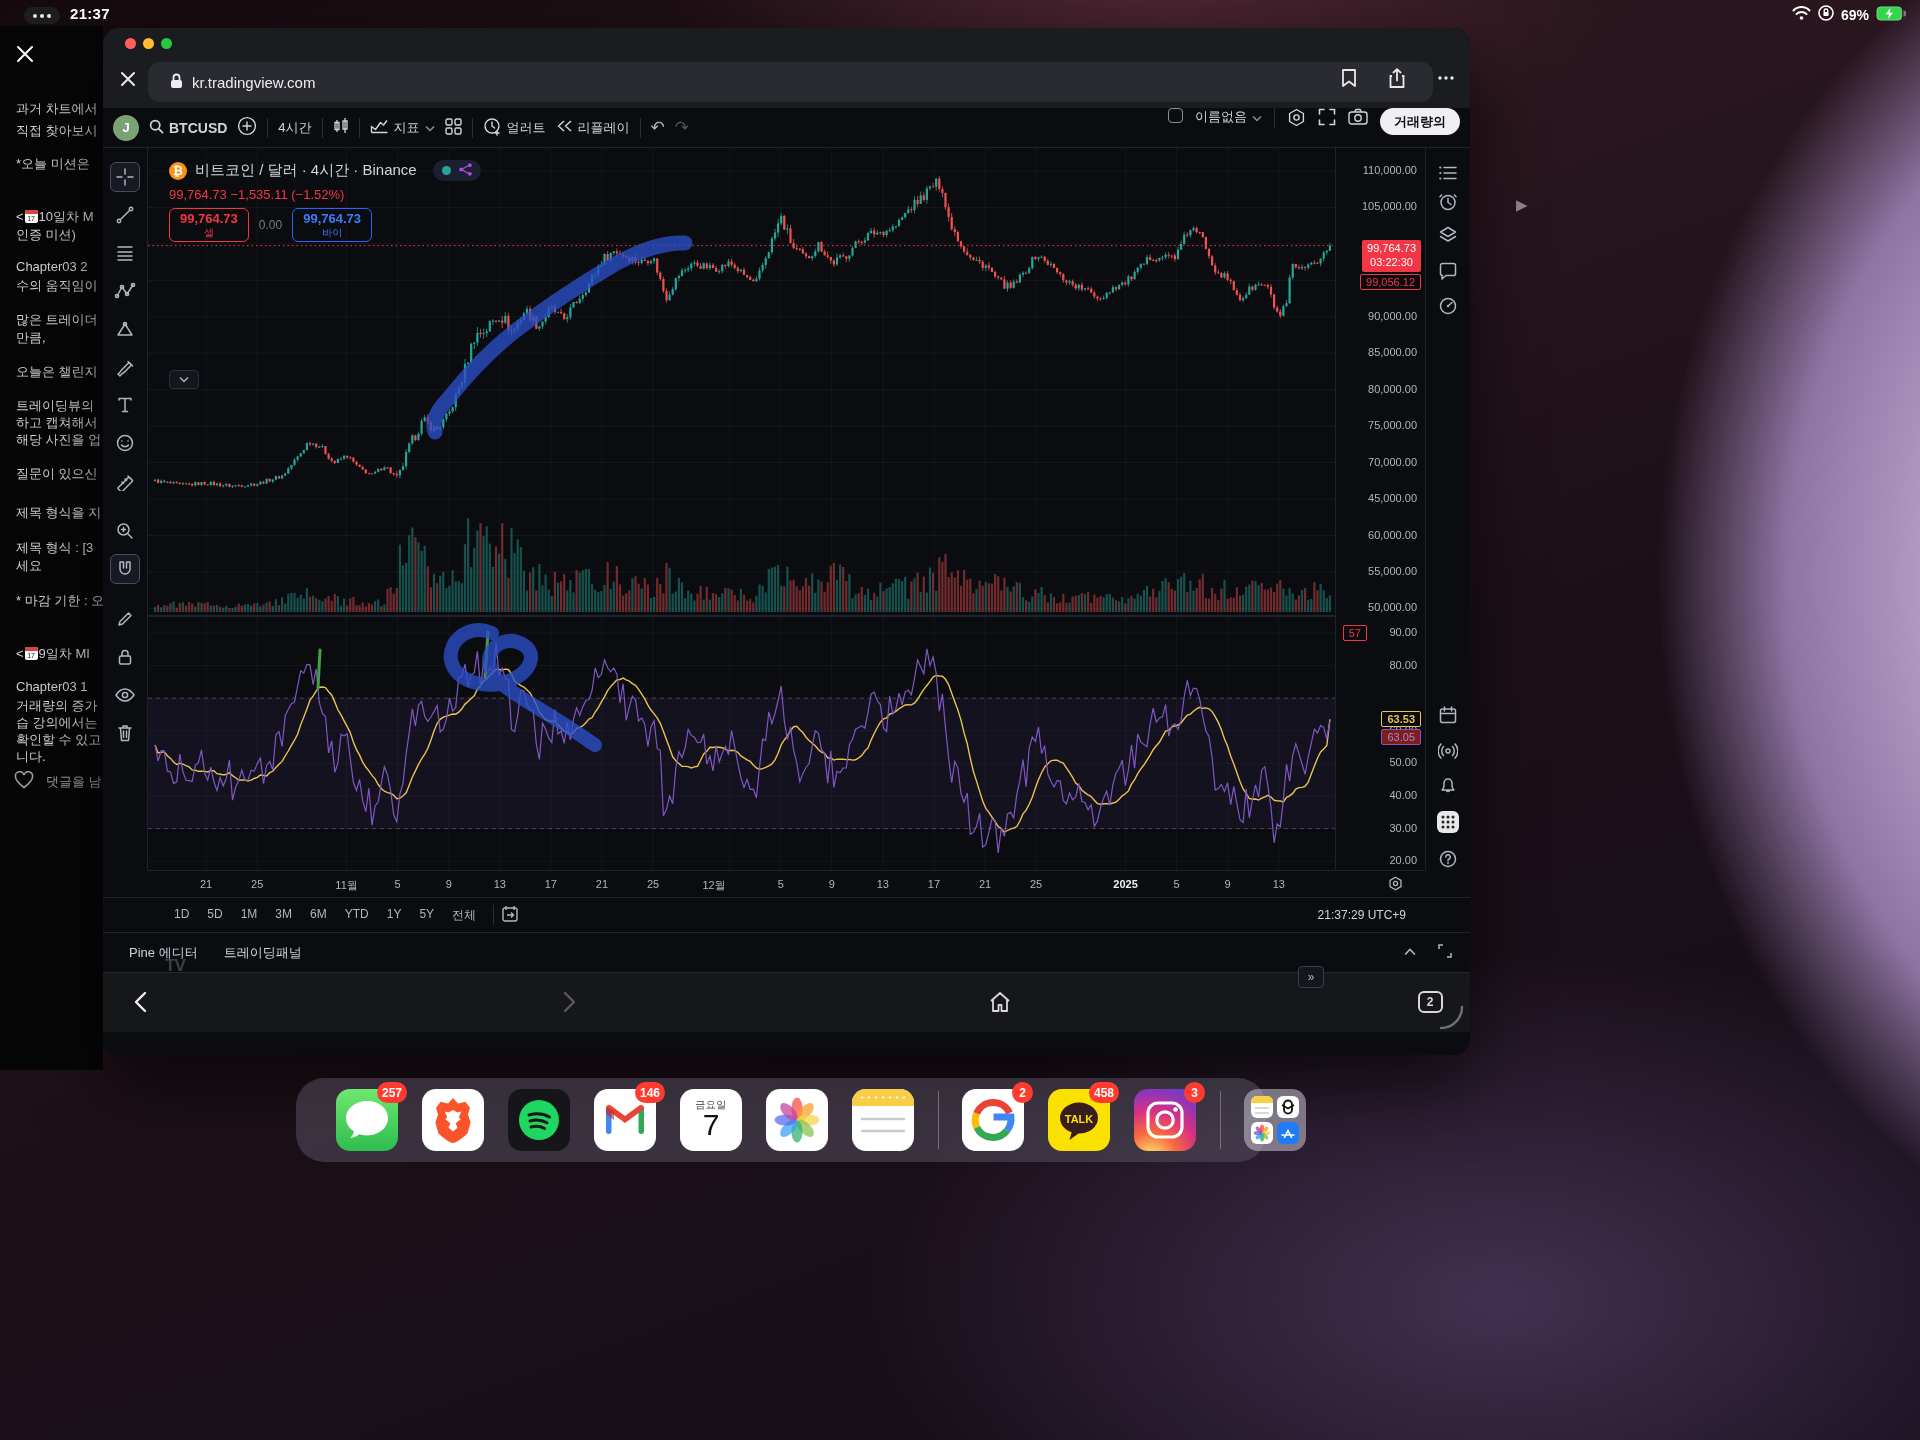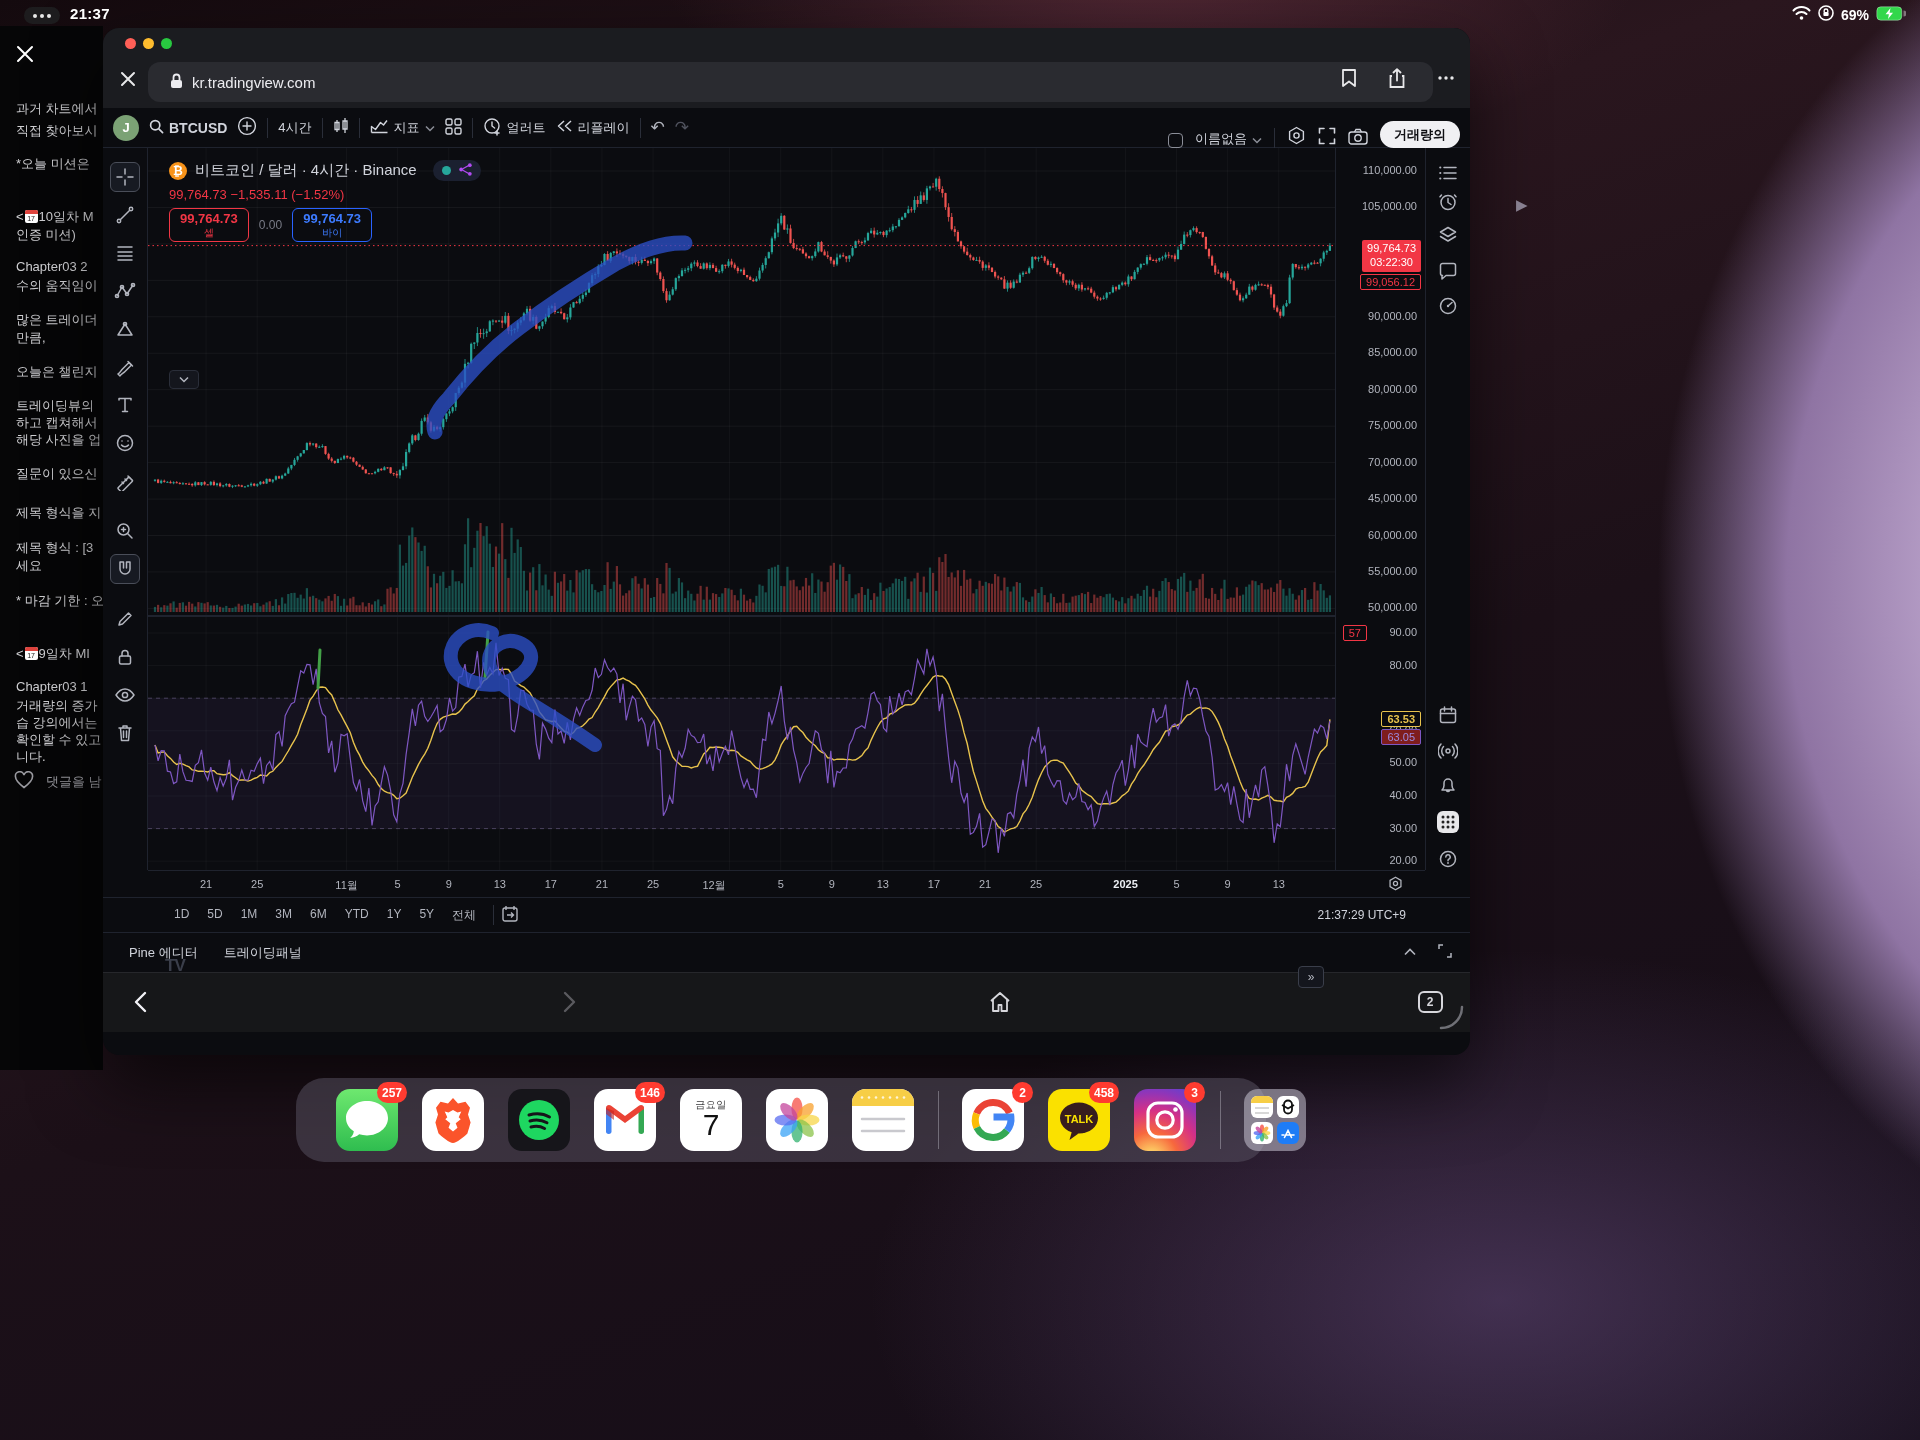--- a/index.html
+++ b/index.html
@@ -30,21 +30,21 @@
   .win { position:absolute; left:103px; top:28px; width:1367px; height:1027px; background:#0b0c10; border-radius:16px; box-shadow:0 30px 70px rgba(0,0,0,.6); z-index:10; overflow:hidden; }
   .chrome { position:absolute; left:0; top:0; width:100%; height:80px; background:#1b1c20; }
   .tl { position:absolute; top:10px; width:11px; height:11px; border-radius:50%; }
   .urlrow { position:absolute; left:0; top:26px; width:100%; height:54px; display:flex; align-items:center; }
   .url-x { position:absolute; left:14px; top:14px; width:22px; height:22px; color:#e8e8ea; }
   .urlpill { position:absolute; left:45px; top:8px; width:1285px; height:40px; background:#2a2b30; border-radius:12px; display:flex; align-items:center; padding-left:22px; gap:9px; color:#ececf0; font-size:15px; }
   .url-icons { position:absolute; right:14px; top:14px; display:flex; gap:30px; color:#e8e8ea; z-index:3; }
   
   .tvbar { position:absolute; left:0; top:80px; width:100%; height:40px; background:#0b0c10; border-bottom:1px solid #1f232e; display:flex; align-items:center; color:#d1d4dc; font-size:13px; }
   .tv-left { display:flex; align-items:center; gap:10px; padding-left:10px; }
-  .tv-right { position:absolute; right:10px; top:0; height:40px; display:flex; align-items:flex-end; gap:12px; }
+  .tv-right { position:absolute; right:10px; top:0; height:40px; display:flex; align-items:flex-start; gap:12px; }
   .avatar { width:26px; height:26px; border-radius:50%; background:#7ba275; color:#fff; font-size:13px; font-weight:bold; display:flex; align-items:center; justify-content:center; }
   .tbtn { display:flex; align-items:center; gap:5px; color:#d1d4dc; cursor:default; }
   .tsep { width:1px; height:20px; background:#2a2e39; }
   .symbol { font-weight:bold; font-size:14px; }
   .publish { background:#f0f0f3; color:#101014; border-radius:14px; height:27px; padding:0 14px; font-size:13px; font-weight:bold; display:flex; align-items:center; }
   .checkbox { width:15px; height:15px; border:1.5px solid #8b8e98; border-radius:4px; }
   .lefttools { position:absolute; left:0; top:120px; width:45px; height:722px; border-right:1px solid #1f232e; display:flex; flex-direction:column; align-items:center; color:#b2b5be; }
   .ltool { width:30px; height:30px; display:flex; align-items:center; justify-content:center; }
   .ltool.boxed { border:1px solid #4a4e59; border-radius:6px; background:#171a22; }
   .righttools { position:absolute; right:0; top:120px; width:45px; height:722px; border-left:1px solid #1f232e; display:flex; flex-direction:column; align-items:center; color:#b2b5be; }

